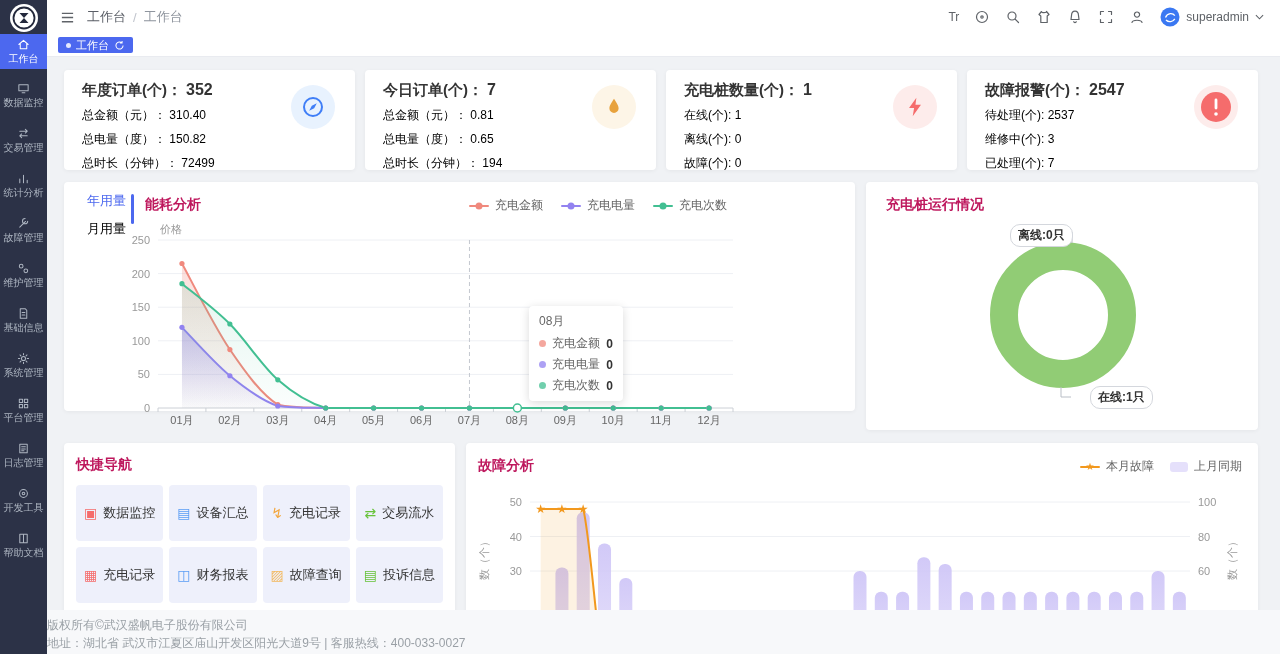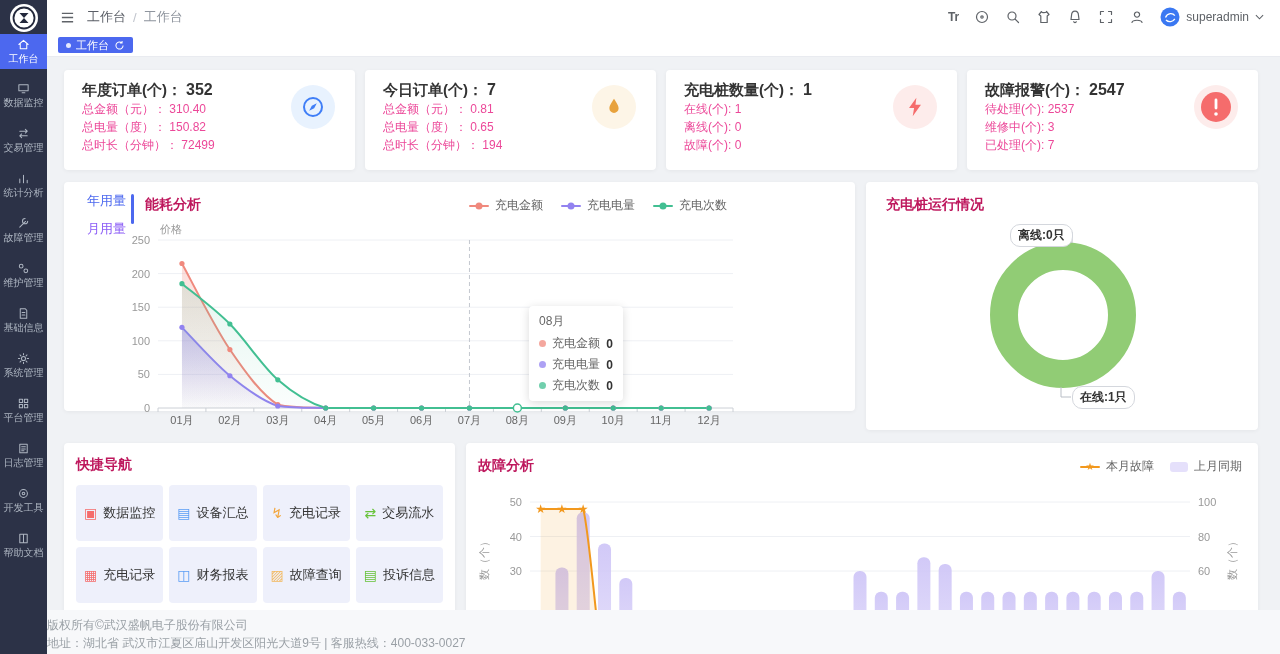--- a/index.html
+++ b/index.html
@@ -27,30 +27,30 @@
   .tab-pill{background:#4c68ef;color:#fff;font-size:11px;border-radius:2px;height:16px;
     display:flex;align-items:center;gap:5px;padding:0 8px;cursor:pointer}
   .tab-dot{width:5px;height:5px;border-radius:50%;background:#fff;opacity:.85}
   
   .content{padding:13px 22px 0 17px}
   .card{background:#fff;border-radius:4px;box-shadow:0 1px 4px rgba(0,0,0,.05);position:relative}
   .cards-row{display:flex;gap:10px}
   .stat-card{flex:1;height:100px;padding:11px 18px;position:relative;background:#fff;border-radius:4px;box-shadow:0 1px 4px rgba(0,0,0,.05)}
   .stat-title{font-size:15px;color:#333;font-weight:600}
   .stat-title b{font-size:16px;margin-left:4px;font-weight:600}
-  .stat-row{font-size:12px;color:#ec4899;margin-top:1px}
+  .stat-row{font-size:12px;color:#000000;margin-top:7px}
   .stat-icon{position:absolute;right:20px;top:15px;width:44px;height:44px;border-radius:50%;
     display:flex;align-items:center;justify-content:center}
   .mid-row{display:flex;gap:11px;margin-top:12px}
   .energy-card{width:791px;height:229px}
   .pile-card{flex:1;height:248px}
   .card-title{font-size:14px;font-weight:700;color:#be185d}
   
   .e-tabs{position:absolute;left:0;top:0;width:66px}
-  .e-tab{font-size:13px;color:#8b5cf6;padding:10px 0 0 23px;cursor:pointer}
+  .e-tab{font-size:13px;color:#000000;padding:10px 0 0 23px;cursor:pointer}
   .e-tab.active{color:#4c68ef}
   .e-indicator{position:absolute;left:67px;top:12px;width:3px;height:30px;background:#4c68ef;border-radius:2px}
   .e-title{position:absolute;left:81px;top:14px}
   .e-legend{position:absolute;right:128px;top:15px;display:flex;gap:18px}
   .lg-item{display:flex;align-items:center;gap:6px;font-size:12px;color:#666;cursor:pointer}
   .lg-mark{width:20px;height:2px;border-radius:2px;position:relative}
   .lg-dot{position:absolute;left:50%;top:50%;width:7px;height:7px;border-radius:50%;transform:translate(-50%,-50%)}
   .lg-star{position:absolute;left:50%;top:50%;transform:translate(-50%,-54%);font-size:10px;line-height:10px}
   .lg-bar{width:18px;height:10px;border-radius:3px}
   .e-tooltip{position:absolute;left:465px;top:124px;width:94px;background:#fff;border-radius:4px;
@@ -171,21 +171,21 @@
       <svg width="15" height="15" viewBox="0 0 16 16">
           <path d="M2 3.5 H14 M2 8 H14 M2 12.5 H14" stroke="#5f6368" stroke-width="1.4"></path>
         </svg>
     </span>
     <span class="crumbs" id="crumbs">
         <span class="crumb">工作台</span>
         <span class="crumb-sep">/</span>
         <span class="crumb last">工作台</span>
       </span>
     <span class="header-right" id="header-icons">
-        <span class="icon-btn" style="font-weight: 700;">Tr</span>
+        <span class="icon-btn" style="font-weight: 400;">Tr</span>
         <span class="icon-btn">
           <svg width="16" height="16" viewBox="0 0 16 16">
             <path d="M8 2.5 a5.5 5.5 0 1 0 0 11 a5.5 5.5 0 1 0 0 -11 M8 6.8 a1.2 1.2 0 1 0 0 2.4 a1.2 1.2 0 1 0 0 -2.4" stroke="#5f6368" stroke-width="1.2" fill="none" stroke-linecap="round" stroke-linejoin="round"></path>
           </svg>
         </span>
         <span class="icon-btn">
           <svg width="16" height="16" viewBox="0 0 16 16">
             <path d="M7 3 a4 4 0 1 0 0 8 a4 4 0 1 0 0 -8 M10 10 L13.5 13.5" stroke="#5f6368" stroke-width="1.2" fill="none" stroke-linecap="round" stroke-linejoin="round"></path>
           </svg>
         </span>
@@ -433,21 +433,21 @@
       </div>
 
       <div class="card pile-card">
         <div class="pile-title card-title">充电桩运行情况</div>
         <svg id="pile-svg" style="position:absolute;left:0;top:0" width="392" height="265" viewBox="0 0 392 265">
             <circle cx="197" cy="133" r="59" fill="none" stroke="#91cc75" stroke-width="28"></circle>
             <polyline points="190,50 206,50 206,61" fill="none" stroke="#b9bec6"></polyline>
             <polyline points="195,205 195,215 205,215" fill="none" stroke="#b9bec6"></polyline>
           </svg>
         <div class="pin" style="left:144px;top:42px">离线:0只</div>
-        <div class="pin" style="left:206px;top:204px">在线:1只</div>
+        <div class="pin" style="left:224px;top:204px">在线:1只</div>
       </div>
     </div>
 
     <div class="bottom-row">
 
       <div class="card nav-card">
         <div class="card-title">快捷导航</div>
         <div class="nav-grid" id="nav-grid">
             <div class="nav-btn">
               <span class="nav-glyph" style="color:#f56c6c">▣</span>

